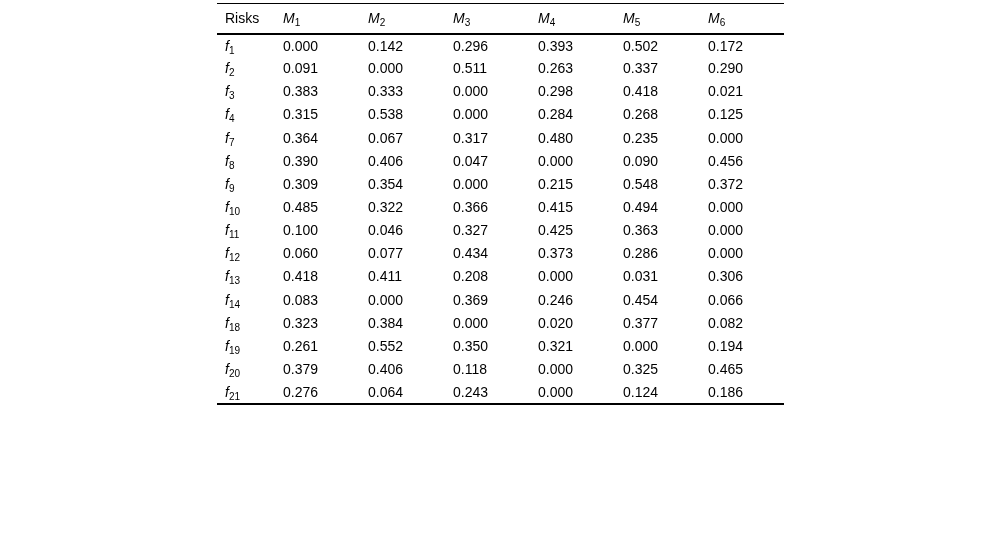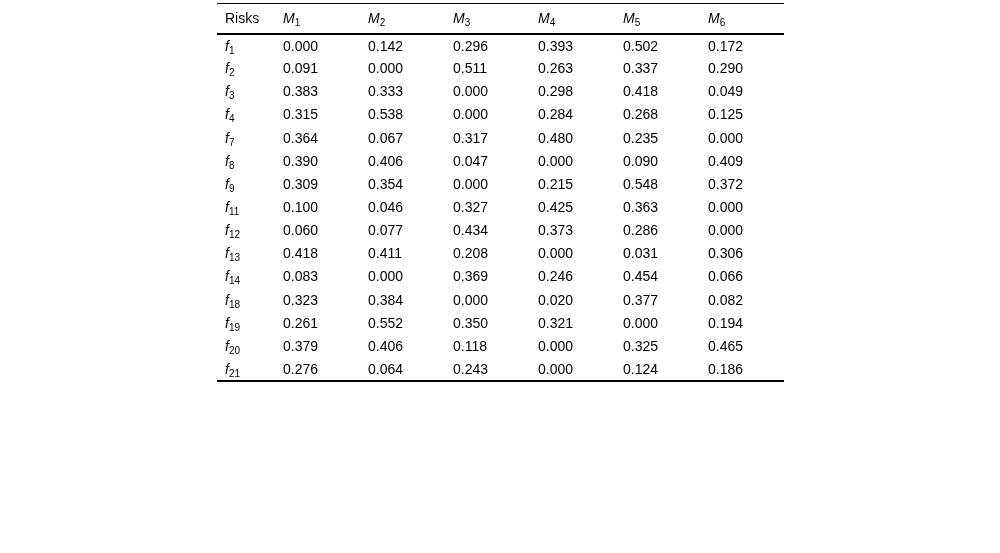--- a/index.html
+++ b/index.html
@@ -89,21 +89,21 @@
           <td>0.337</td>
           <td>0.290</td>
         </tr>
         <tr>
           <th><i>f</i><sub>3</sub></th>
           <td>0.383</td>
           <td>0.333</td>
           <td>0.000</td>
           <td>0.298</td>
           <td>0.418</td>
-          <td>0.049</td>
+          <td>0.021</td>
         </tr>
         <tr>
           <th><i>f</i><sub>4</sub></th>
           <td>0.315</td>
           <td>0.538</td>
           <td>0.000</td>
           <td>0.284</td>
           <td>0.268</td>
           <td>0.125</td>
         </tr>
@@ -116,30 +116,39 @@
           <td>0.235</td>
           <td>0.000</td>
         </tr>
         <tr>
           <th><i>f</i><sub>8</sub></th>
           <td>0.390</td>
           <td>0.406</td>
           <td>0.047</td>
           <td>0.000</td>
           <td>0.090</td>
-          <td>0.409</td>
+          <td>0.456</td>
         </tr>
         <tr>
           <th><i>f</i><sub>9</sub></th>
           <td>0.309</td>
           <td>0.354</td>
           <td>0.000</td>
           <td>0.215</td>
           <td>0.548</td>
           <td>0.372</td>
+        </tr>
+        <tr>
+          <th><i>f</i><sub>10</sub></th>
+          <td>0.485</td>
+          <td>0.322</td>
+          <td>0.366</td>
+          <td>0.415</td>
+          <td>0.494</td>
+          <td>0.000</td>
         </tr>
         <tr>
           <th><i>f</i><sub>11</sub></th>
           <td>0.100</td>
           <td>0.046</td>
           <td>0.327</td>
           <td>0.425</td>
           <td>0.363</td>
           <td>0.000</td>
         </tr>

